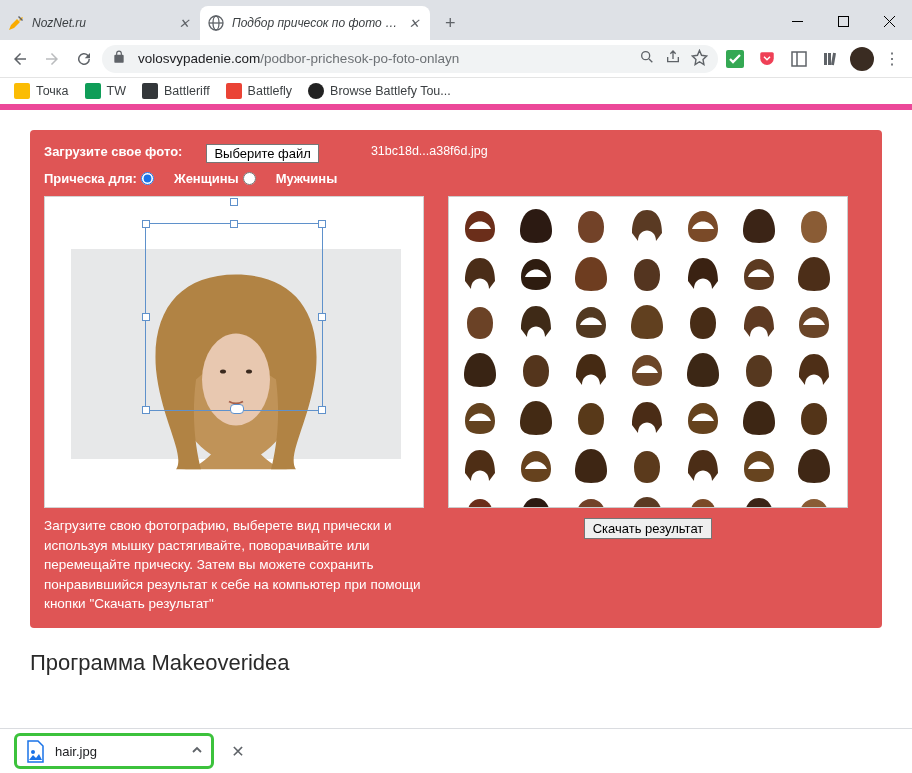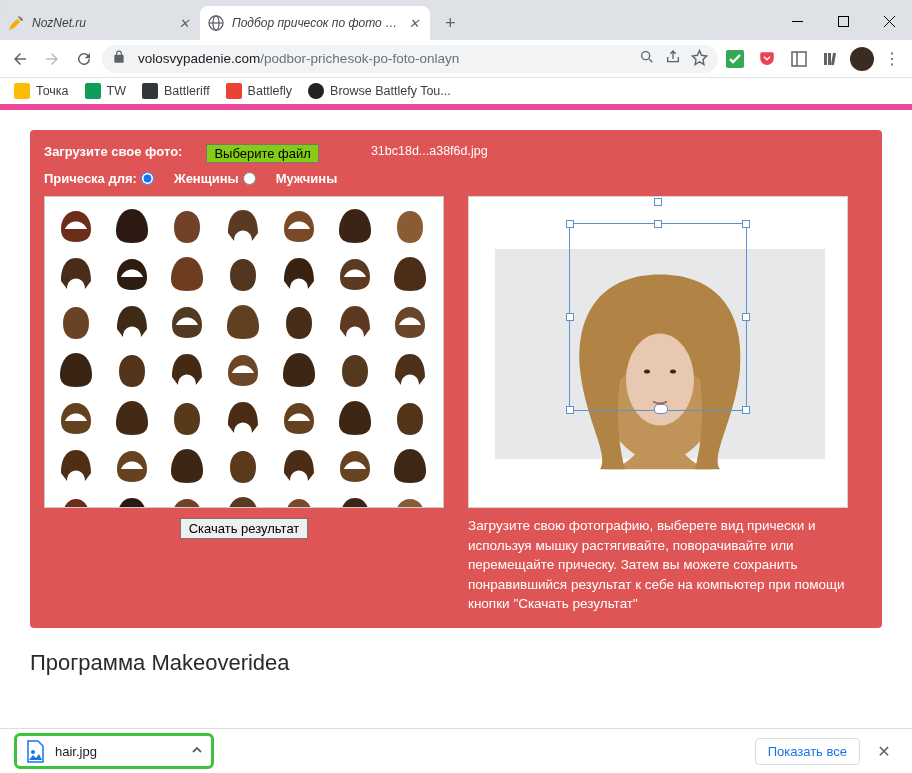--- a/index.html
+++ b/index.html
@@ -35,21 +35,21 @@
 .bookmarks { height: 32px; background: #fff; display: flex; align-items: center; padding: 0 8px; gap: 4px; border-bottom: 6px solid #ec4899; }
 .bm { display: flex; align-items: center; gap: 6px; font-size: 12.5px; color: #3c4043; padding: 4px 6px; border-radius: 4px; }
 .bm-icon { width: 16px; height: 16px; border-radius: 2px; }
 
 
 .viewport { height: 620px; background: #fff; overflow: hidden; position: relative; }
 .page { padding: 20px 30px 0 30px; }
 
 .redpanel { background: #df5555; padding: 14px; border-radius: 4px; }
 .upload-row { display: flex; align-items: flex-start; gap: 24px; color: #fff; font-size: 13px; font-weight: 600; margin-bottom: 8px; }
-.file-btn { background: #84cc16; border: 1px solid #767676; padding: 1px 7px; font-size: 13px; color: #000; font-weight:400; }
+.file-btn { background: #ffffff; border: 1px solid #767676; padding: 1px 7px; font-size: 13px; color: #000; font-weight:400; }
 .file-name { color: #ffffff; font-weight: 400; font-size: 12.5px; margin-left: 28px; }
 .gender-row { display: flex; align-items: center; gap: 4px; color: #fff; font-size: 13px; font-weight: 600; margin-bottom: 10px; }
 .gender-row label { display:flex; align-items:center; gap:20px; font-weight:600;}
 .gender-row input { accent-color:#1a73e8; }
 
 .columns { display: flex; gap: 24px; }
 .hair-grid-wrap { background: #fff; width: 400px; height: 312px; position: relative; border: 1px solid #ccc; }
 .hair-grid { width: 100%; height: 100%; overflow-y: scroll; padding: 6px; display: grid; grid-template-columns: repeat(7, 1fr); gap: 4px 4px; }
 .hair-slot { width: 50px; height: 44px; display:flex; align-items:center; justify-content:center; }
 .hair-slot svg { width: 42px; height: 40px; }
@@ -232,274 +232,20 @@
             <input type="radio" name="g" checked="" style="">
             <span>Женщины</span>
           </label>
       <label>
             <input type="radio" name="g" style="">
             <span>Мужчины</span>
           </label>
     </div>
 
     <div class="columns">
-      <div>
-        <div class="hair-grid-wrap">
-          <div class="hair-grid" id="hairgrid">
-                <div class="hair-slot">
-                  <svg viewBox="0 0 42 40">
-                    <path d="M21 6C12 6 6 14 6 24c0 8 4 13 15 13s15-5 15-13C36 14 30 6 21 6z M10 24c4-10 18-10 22 0" fill="#6b2e1a"></path>
-                  </svg>
-                </div>
-                <div class="hair-slot">
-                  <svg viewBox="0 0 42 40">
-                    <path d="M21 4C10 4 5 16 5 26c0 9 6 12 16 12s16-3 16-12C37 16 32 4 21 4z" fill="#2c1a12"></path>
-                  </svg>
-                </div>
-                <div class="hair-slot">
-                  <svg viewBox="0 0 42 40">
-                    <path d="M21 6C14 6 8 12 8 22c0 12 6 16 13 16s13-4 13-16C34 12 28 6 21 6z" fill="#724228"></path>
-                  </svg>
-                </div>
-                <div class="hair-slot">
-                  <svg viewBox="0 0 42 40">
-                    <path d="M21 5C9 5 6 18 6 28l6 8c0-14 18-14 18 0l6-8C36 18 33 5 21 5z" fill="#5a3a23"></path>
-                  </svg>
-                </div>
-                <div class="hair-slot">
-                  <svg viewBox="0 0 42 40">
-                    <path d="M21 6C12 6 6 14 6 24c0 8 4 13 15 13s15-5 15-13C36 14 30 6 21 6z M10 24c4-10 18-10 22 0" fill="#7a4a28"></path>
-                  </svg>
-                </div>
-                <div class="hair-slot">
-                  <svg viewBox="0 0 42 40">
-                    <path d="M21 4C10 4 5 16 5 26c0 9 6 12 16 12s16-3 16-12C37 16 32 4 21 4z" fill="#3b2416"></path>
-                  </svg>
-                </div>
-                <div class="hair-slot">
-                  <svg viewBox="0 0 42 40">
-                    <path d="M21 6C14 6 8 12 8 22c0 12 6 16 13 16s13-4 13-16C34 12 28 6 21 6z" fill="#8a5c35"></path>
-                  </svg>
-                </div>
-                <div class="hair-slot">
-                  <svg viewBox="0 0 42 40">
-                    <path d="M21 5C9 5 6 18 6 28l6 8c0-14 18-14 18 0l6-8C36 18 33 5 21 5z" fill="#4a2d18"></path>
-                  </svg>
-                </div>
-                <div class="hair-slot">
-                  <svg viewBox="0 0 42 40">
-                    <path d="M21 6C12 6 6 14 6 24c0 8 4 13 15 13s15-5 15-13C36 14 30 6 21 6z M10 24c4-10 18-10 22 0" fill="#2e1c10"></path>
-                  </svg>
-                </div>
-                <div class="hair-slot">
-                  <svg viewBox="0 0 42 40">
-                    <path d="M21 4C10 4 5 16 5 26c0 9 6 12 16 12s16-3 16-12C37 16 32 4 21 4z" fill="#6e3d20"></path>
-                  </svg>
-                </div>
-                <div class="hair-slot">
-                  <svg viewBox="0 0 42 40">
-                    <path d="M21 6C14 6 8 12 8 22c0 12 6 16 13 16s13-4 13-16C34 12 28 6 21 6z" fill="#543520"></path>
-                  </svg>
-                </div>
-                <div class="hair-slot">
-                  <svg viewBox="0 0 42 40">
-                    <path d="M21 5C9 5 6 18 6 28l6 8c0-14 18-14 18 0l6-8C36 18 33 5 21 5z" fill="#3a2212"></path>
-                  </svg>
-                </div>
-                <div class="hair-slot">
-                  <svg viewBox="0 0 42 40">
-                    <path d="M21 6C12 6 6 14 6 24c0 8 4 13 15 13s15-5 15-13C36 14 30 6 21 6z M10 24c4-10 18-10 22 0" fill="#5c3a21"></path>
-                  </svg>
-                </div>
-                <div class="hair-slot">
-                  <svg viewBox="0 0 42 40">
-                    <path d="M21 4C10 4 5 16 5 26c0 9 6 12 16 12s16-3 16-12C37 16 32 4 21 4z" fill="#4c2e18"></path>
-                  </svg>
-                </div>
-                <div class="hair-slot">
-                  <svg viewBox="0 0 42 40">
-                    <path d="M21 6C14 6 8 12 8 22c0 12 6 16 13 16s13-4 13-16C34 12 28 6 21 6z" fill="#6b4226"></path>
-                  </svg>
-                </div>
-                <div class="hair-slot">
-                  <svg viewBox="0 0 42 40">
-                    <path d="M21 5C9 5 6 18 6 28l6 8c0-14 18-14 18 0l6-8C36 18 33 5 21 5z" fill="#3f2a17"></path>
-                  </svg>
-                </div>
-                <div class="hair-slot">
-                  <svg viewBox="0 0 42 40">
-                    <path d="M21 6C12 6 6 14 6 24c0 8 4 13 15 13s15-5 15-13C36 14 30 6 21 6z M10 24c4-10 18-10 22 0" fill="#523921"></path>
-                  </svg>
-                </div>
-                <div class="hair-slot">
-                  <svg viewBox="0 0 42 40">
-                    <path d="M21 4C10 4 5 16 5 26c0 9 6 12 16 12s16-3 16-12C37 16 32 4 21 4z" fill="#61401f"></path>
-                  </svg>
-                </div>
-                <div class="hair-slot">
-                  <svg viewBox="0 0 42 40">
-                    <path d="M21 6C14 6 8 12 8 22c0 12 6 16 13 16s13-4 13-16C34 12 28 6 21 6z" fill="#472c16"></path>
-                  </svg>
-                </div>
-                <div class="hair-slot">
-                  <svg viewBox="0 0 42 40">
-                    <path d="M21 5C9 5 6 18 6 28l6 8c0-14 18-14 18 0l6-8C36 18 33 5 21 5z" fill="#5d3921"></path>
-                  </svg>
-                </div>
-                <div class="hair-slot">
-                  <svg viewBox="0 0 42 40">
-                    <path d="M21 6C12 6 6 14 6 24c0 8 4 13 15 13s15-5 15-13C36 14 30 6 21 6z M10 24c4-10 18-10 22 0" fill="#6a4528"></path>
-                  </svg>
-                </div>
-                <div class="hair-slot">
-                  <svg viewBox="0 0 42 40">
-                    <path d="M21 4C10 4 5 16 5 26c0 9 6 12 16 12s16-3 16-12C37 16 32 4 21 4z" fill="#392414"></path>
-                  </svg>
-                </div>
-                <div class="hair-slot">
-                  <svg viewBox="0 0 42 40">
-                    <path d="M21 6C14 6 8 12 8 22c0 12 6 16 13 16s13-4 13-16C34 12 28 6 21 6z" fill="#54351c"></path>
-                  </svg>
-                </div>
-                <div class="hair-slot">
-                  <svg viewBox="0 0 42 40">
-                    <path d="M21 5C9 5 6 18 6 28l6 8c0-14 18-14 18 0l6-8C36 18 33 5 21 5z" fill="#452a13"></path>
-                  </svg>
-                </div>
-                <div class="hair-slot">
-                  <svg viewBox="0 0 42 40">
-                    <path d="M21 6C12 6 6 14 6 24c0 8 4 13 15 13s15-5 15-13C36 14 30 6 21 6z M10 24c4-10 18-10 22 0" fill="#6c4628"></path>
-                  </svg>
-                </div>
-                <div class="hair-slot">
-                  <svg viewBox="0 0 42 40">
-                    <path d="M21 4C10 4 5 16 5 26c0 9 6 12 16 12s16-3 16-12C37 16 32 4 21 4z" fill="#3c2715"></path>
-                  </svg>
-                </div>
-                <div class="hair-slot">
-                  <svg viewBox="0 0 42 40">
-                    <path d="M21 6C14 6 8 12 8 22c0 12 6 16 13 16s13-4 13-16C34 12 28 6 21 6z" fill="#56381f"></path>
-                  </svg>
-                </div>
-                <div class="hair-slot">
-                  <svg viewBox="0 0 42 40">
-                    <path d="M21 5C9 5 6 18 6 28l6 8c0-14 18-14 18 0l6-8C36 18 33 5 21 5z" fill="#4e2f17"></path>
-                  </svg>
-                </div>
-                <div class="hair-slot">
-                  <svg viewBox="0 0 42 40">
-                    <path d="M21 6C12 6 6 14 6 24c0 8 4 13 15 13s15-5 15-13C36 14 30 6 21 6z M10 24c4-10 18-10 22 0" fill="#63421f"></path>
-                  </svg>
-                </div>
-                <div class="hair-slot">
-                  <svg viewBox="0 0 42 40">
-                    <path d="M21 4C10 4 5 16 5 26c0 9 6 12 16 12s16-3 16-12C37 16 32 4 21 4z" fill="#432a14"></path>
-                  </svg>
-                </div>
-                <div class="hair-slot">
-                  <svg viewBox="0 0 42 40">
-                    <path d="M21 6C14 6 8 12 8 22c0 12 6 16 13 16s13-4 13-16C34 12 28 6 21 6z" fill="#583919"></path>
-                  </svg>
-                </div>
-                <div class="hair-slot">
-                  <svg viewBox="0 0 42 40">
-                    <path d="M21 5C9 5 6 18 6 28l6 8c0-14 18-14 18 0l6-8C36 18 33 5 21 5z" fill="#4a2c16"></path>
-                  </svg>
-                </div>
-                <div class="hair-slot">
-                  <svg viewBox="0 0 42 40">
-                    <path d="M21 6C12 6 6 14 6 24c0 8 4 13 15 13s15-5 15-13C36 14 30 6 21 6z M10 24c4-10 18-10 22 0" fill="#65421d"></path>
-                  </svg>
-                </div>
-                <div class="hair-slot">
-                  <svg viewBox="0 0 42 40">
-                    <path d="M21 4C10 4 5 16 5 26c0 9 6 12 16 12s16-3 16-12C37 16 32 4 21 4z" fill="#3d2614"></path>
-                  </svg>
-                </div>
-                <div class="hair-slot">
-                  <svg viewBox="0 0 42 40">
-                    <path d="M21 6C14 6 8 12 8 22c0 12 6 16 13 16s13-4 13-16C34 12 28 6 21 6z" fill="#533418"></path>
-                  </svg>
-                </div>
-                <div class="hair-slot">
-                  <svg viewBox="0 0 42 40">
-                    <path d="M21 5C9 5 6 18 6 28l6 8c0-14 18-14 18 0l6-8C36 18 33 5 21 5z" fill="#4e2e15"></path>
-                  </svg>
-                </div>
-                <div class="hair-slot">
-                  <svg viewBox="0 0 42 40">
-                    <path d="M21 6C12 6 6 14 6 24c0 8 4 13 15 13s15-5 15-13C36 14 30 6 21 6z M10 24c4-10 18-10 22 0" fill="#66421e"></path>
-                  </svg>
-                </div>
-                <div class="hair-slot">
-                  <svg viewBox="0 0 42 40">
-                    <path d="M21 4C10 4 5 16 5 26c0 9 6 12 16 12s16-3 16-12C37 16 32 4 21 4z" fill="#3e2614"></path>
-                  </svg>
-                </div>
-                <div class="hair-slot">
-                  <svg viewBox="0 0 42 40">
-                    <path d="M21 6C14 6 8 12 8 22c0 12 6 16 13 16s13-4 13-16C34 12 28 6 21 6z" fill="#5b3a1c"></path>
-                  </svg>
-                </div>
-                <div class="hair-slot">
-                  <svg viewBox="0 0 42 40">
-                    <path d="M21 5C9 5 6 18 6 28l6 8c0-14 18-14 18 0l6-8C36 18 33 5 21 5z" fill="#4b2d16"></path>
-                  </svg>
-                </div>
-                <div class="hair-slot">
-                  <svg viewBox="0 0 42 40">
-                    <path d="M21 6C12 6 6 14 6 24c0 8 4 13 15 13s15-5 15-13C36 14 30 6 21 6z M10 24c4-10 18-10 22 0" fill="#67441f"></path>
-                  </svg>
-                </div>
-                <div class="hair-slot">
-                  <svg viewBox="0 0 42 40">
-                    <path d="M21 4C10 4 5 16 5 26c0 9 6 12 16 12s16-3 16-12C37 16 32 4 21 4z" fill="#3f2715"></path>
-                  </svg>
-                </div>
-                <div class="hair-slot">
-                  <svg viewBox="0 0 42 40">
-                    <path d="M21 6C14 6 8 12 8 22c0 12 6 16 13 16s13-4 13-16C34 12 28 6 21 6z" fill="#6b2e1a"></path>
-                  </svg>
-                </div>
-                <div class="hair-slot">
-                  <svg viewBox="0 0 42 40">
-                    <path d="M21 5C9 5 6 18 6 28l6 8c0-14 18-14 18 0l6-8C36 18 33 5 21 5z" fill="#2c1a12"></path>
-                  </svg>
-                </div>
-                <div class="hair-slot">
-                  <svg viewBox="0 0 42 40">
-                    <path d="M21 6C12 6 6 14 6 24c0 8 4 13 15 13s15-5 15-13C36 14 30 6 21 6z M10 24c4-10 18-10 22 0" fill="#724228"></path>
-                  </svg>
-                </div>
-                <div class="hair-slot">
-                  <svg viewBox="0 0 42 40">
-                    <path d="M21 4C10 4 5 16 5 26c0 9 6 12 16 12s16-3 16-12C37 16 32 4 21 4z" fill="#5a3a23"></path>
-                  </svg>
-                </div>
-                <div class="hair-slot">
-                  <svg viewBox="0 0 42 40">
-                    <path d="M21 6C14 6 8 12 8 22c0 12 6 16 13 16s13-4 13-16C34 12 28 6 21 6z" fill="#7a4a28"></path>
-                  </svg>
-                </div>
-                <div class="hair-slot">
-                  <svg viewBox="0 0 42 40">
-                    <path d="M21 5C9 5 6 18 6 28l6 8c0-14 18-14 18 0l6-8C36 18 33 5 21 5z" fill="#3b2416"></path>
-                  </svg>
-                </div>
-                <div class="hair-slot">
-                  <svg viewBox="0 0 42 40">
-                    <path d="M21 6C12 6 6 14 6 24c0 8 4 13 15 13s15-5 15-13C36 14 30 6 21 6z M10 24c4-10 18-10 22 0" fill="#8a5c35"></path>
-                  </svg>
-                </div>
-              </div>
-        </div>
-        <div class="dl-row">
-          <button class="dl-btn">Скачать результат</button>
-        </div>
-      </div>
       <div>
         <div class="photo-wrap">
           <div class="photo-inner">
             <svg class="face" width="190" height="210" viewBox="0 0 190 210">
               <path d="M95 25 C50 25 30 55 28 95 C26 135 40 175 70 195 C60 205 50 210 40 210 L150 210 C140 210 130 205 120 195 C150 175 164 135 162 95 C160 55 140 25 95 25 Z" fill="#c09358"></path>
               <path d="M95 15 C40 15 10 50 15 110 C20 160 45 195 35 210 L60 210 C55 190 50 160 55 120 C90 90 90 90 135 120 C140 160 135 190 130 210 L155 210 C145 195 170 160 175 110 C180 50 150 15 95 15 Z" fill="#b18344"></path>
               <ellipse cx="95" cy="120" rx="34" ry="46" fill="#e8c8b0"></ellipse>
               <ellipse cx="82" cy="112" rx="3" ry="2" fill="#3b2a1e"></ellipse>
               <ellipse cx="108" cy="112" rx="3" ry="2" fill="#3b2a1e"></ellipse>
               <path d="M88 142 Q95 146 102 142" stroke="#a5604a" stroke-width="2" fill="none"></path>
@@ -512,20 +258,274 @@
             <div class="th ml"></div>
             <div class="th mr"></div>
             <div class="th bl"></div>
             <div class="th bm"></div>
             <div class="th br"></div>
             <div class="th rot"></div>
           </div>
         </div>
         <div class="instructions">Загрузите свою фотографию, выберете вид прически и используя мышку растягивайте, поворачивайте или перемещайте прическу. Затем вы можете сохранить понравившийся результат к себе на компьютер при помощи кнопки "Скачать результат"</div>
       </div>
+      <div>
+        <div class="hair-grid-wrap">
+          <div class="hair-grid" id="hairgrid">
+                <div class="hair-slot">
+                  <svg viewBox="0 0 42 40">
+                    <path d="M21 6C12 6 6 14 6 24c0 8 4 13 15 13s15-5 15-13C36 14 30 6 21 6z M10 24c4-10 18-10 22 0" fill="#6b2e1a"></path>
+                  </svg>
+                </div>
+                <div class="hair-slot">
+                  <svg viewBox="0 0 42 40">
+                    <path d="M21 4C10 4 5 16 5 26c0 9 6 12 16 12s16-3 16-12C37 16 32 4 21 4z" fill="#2c1a12"></path>
+                  </svg>
+                </div>
+                <div class="hair-slot">
+                  <svg viewBox="0 0 42 40">
+                    <path d="M21 6C14 6 8 12 8 22c0 12 6 16 13 16s13-4 13-16C34 12 28 6 21 6z" fill="#724228"></path>
+                  </svg>
+                </div>
+                <div class="hair-slot">
+                  <svg viewBox="0 0 42 40">
+                    <path d="M21 5C9 5 6 18 6 28l6 8c0-14 18-14 18 0l6-8C36 18 33 5 21 5z" fill="#5a3a23"></path>
+                  </svg>
+                </div>
+                <div class="hair-slot">
+                  <svg viewBox="0 0 42 40">
+                    <path d="M21 6C12 6 6 14 6 24c0 8 4 13 15 13s15-5 15-13C36 14 30 6 21 6z M10 24c4-10 18-10 22 0" fill="#7a4a28"></path>
+                  </svg>
+                </div>
+                <div class="hair-slot">
+                  <svg viewBox="0 0 42 40">
+                    <path d="M21 4C10 4 5 16 5 26c0 9 6 12 16 12s16-3 16-12C37 16 32 4 21 4z" fill="#3b2416"></path>
+                  </svg>
+                </div>
+                <div class="hair-slot">
+                  <svg viewBox="0 0 42 40">
+                    <path d="M21 6C14 6 8 12 8 22c0 12 6 16 13 16s13-4 13-16C34 12 28 6 21 6z" fill="#8a5c35"></path>
+                  </svg>
+                </div>
+                <div class="hair-slot">
+                  <svg viewBox="0 0 42 40">
+                    <path d="M21 5C9 5 6 18 6 28l6 8c0-14 18-14 18 0l6-8C36 18 33 5 21 5z" fill="#4a2d18"></path>
+                  </svg>
+                </div>
+                <div class="hair-slot">
+                  <svg viewBox="0 0 42 40">
+                    <path d="M21 6C12 6 6 14 6 24c0 8 4 13 15 13s15-5 15-13C36 14 30 6 21 6z M10 24c4-10 18-10 22 0" fill="#2e1c10"></path>
+                  </svg>
+                </div>
+                <div class="hair-slot">
+                  <svg viewBox="0 0 42 40">
+                    <path d="M21 4C10 4 5 16 5 26c0 9 6 12 16 12s16-3 16-12C37 16 32 4 21 4z" fill="#6e3d20"></path>
+                  </svg>
+                </div>
+                <div class="hair-slot">
+                  <svg viewBox="0 0 42 40">
+                    <path d="M21 6C14 6 8 12 8 22c0 12 6 16 13 16s13-4 13-16C34 12 28 6 21 6z" fill="#543520"></path>
+                  </svg>
+                </div>
+                <div class="hair-slot">
+                  <svg viewBox="0 0 42 40">
+                    <path d="M21 5C9 5 6 18 6 28l6 8c0-14 18-14 18 0l6-8C36 18 33 5 21 5z" fill="#3a2212"></path>
+                  </svg>
+                </div>
+                <div class="hair-slot">
+                  <svg viewBox="0 0 42 40">
+                    <path d="M21 6C12 6 6 14 6 24c0 8 4 13 15 13s15-5 15-13C36 14 30 6 21 6z M10 24c4-10 18-10 22 0" fill="#5c3a21"></path>
+                  </svg>
+                </div>
+                <div class="hair-slot">
+                  <svg viewBox="0 0 42 40">
+                    <path d="M21 4C10 4 5 16 5 26c0 9 6 12 16 12s16-3 16-12C37 16 32 4 21 4z" fill="#4c2e18"></path>
+                  </svg>
+                </div>
+                <div class="hair-slot">
+                  <svg viewBox="0 0 42 40">
+                    <path d="M21 6C14 6 8 12 8 22c0 12 6 16 13 16s13-4 13-16C34 12 28 6 21 6z" fill="#6b4226"></path>
+                  </svg>
+                </div>
+                <div class="hair-slot">
+                  <svg viewBox="0 0 42 40">
+                    <path d="M21 5C9 5 6 18 6 28l6 8c0-14 18-14 18 0l6-8C36 18 33 5 21 5z" fill="#3f2a17"></path>
+                  </svg>
+                </div>
+                <div class="hair-slot">
+                  <svg viewBox="0 0 42 40">
+                    <path d="M21 6C12 6 6 14 6 24c0 8 4 13 15 13s15-5 15-13C36 14 30 6 21 6z M10 24c4-10 18-10 22 0" fill="#523921"></path>
+                  </svg>
+                </div>
+                <div class="hair-slot">
+                  <svg viewBox="0 0 42 40">
+                    <path d="M21 4C10 4 5 16 5 26c0 9 6 12 16 12s16-3 16-12C37 16 32 4 21 4z" fill="#61401f"></path>
+                  </svg>
+                </div>
+                <div class="hair-slot">
+                  <svg viewBox="0 0 42 40">
+                    <path d="M21 6C14 6 8 12 8 22c0 12 6 16 13 16s13-4 13-16C34 12 28 6 21 6z" fill="#472c16"></path>
+                  </svg>
+                </div>
+                <div class="hair-slot">
+                  <svg viewBox="0 0 42 40">
+                    <path d="M21 5C9 5 6 18 6 28l6 8c0-14 18-14 18 0l6-8C36 18 33 5 21 5z" fill="#5d3921"></path>
+                  </svg>
+                </div>
+                <div class="hair-slot">
+                  <svg viewBox="0 0 42 40">
+                    <path d="M21 6C12 6 6 14 6 24c0 8 4 13 15 13s15-5 15-13C36 14 30 6 21 6z M10 24c4-10 18-10 22 0" fill="#6a4528"></path>
+                  </svg>
+                </div>
+                <div class="hair-slot">
+                  <svg viewBox="0 0 42 40">
+                    <path d="M21 4C10 4 5 16 5 26c0 9 6 12 16 12s16-3 16-12C37 16 32 4 21 4z" fill="#392414"></path>
+                  </svg>
+                </div>
+                <div class="hair-slot">
+                  <svg viewBox="0 0 42 40">
+                    <path d="M21 6C14 6 8 12 8 22c0 12 6 16 13 16s13-4 13-16C34 12 28 6 21 6z" fill="#54351c"></path>
+                  </svg>
+                </div>
+                <div class="hair-slot">
+                  <svg viewBox="0 0 42 40">
+                    <path d="M21 5C9 5 6 18 6 28l6 8c0-14 18-14 18 0l6-8C36 18 33 5 21 5z" fill="#452a13"></path>
+                  </svg>
+                </div>
+                <div class="hair-slot">
+                  <svg viewBox="0 0 42 40">
+                    <path d="M21 6C12 6 6 14 6 24c0 8 4 13 15 13s15-5 15-13C36 14 30 6 21 6z M10 24c4-10 18-10 22 0" fill="#6c4628"></path>
+                  </svg>
+                </div>
+                <div class="hair-slot">
+                  <svg viewBox="0 0 42 40">
+                    <path d="M21 4C10 4 5 16 5 26c0 9 6 12 16 12s16-3 16-12C37 16 32 4 21 4z" fill="#3c2715"></path>
+                  </svg>
+                </div>
+                <div class="hair-slot">
+                  <svg viewBox="0 0 42 40">
+                    <path d="M21 6C14 6 8 12 8 22c0 12 6 16 13 16s13-4 13-16C34 12 28 6 21 6z" fill="#56381f"></path>
+                  </svg>
+                </div>
+                <div class="hair-slot">
+                  <svg viewBox="0 0 42 40">
+                    <path d="M21 5C9 5 6 18 6 28l6 8c0-14 18-14 18 0l6-8C36 18 33 5 21 5z" fill="#4e2f17"></path>
+                  </svg>
+                </div>
+                <div class="hair-slot">
+                  <svg viewBox="0 0 42 40">
+                    <path d="M21 6C12 6 6 14 6 24c0 8 4 13 15 13s15-5 15-13C36 14 30 6 21 6z M10 24c4-10 18-10 22 0" fill="#63421f"></path>
+                  </svg>
+                </div>
+                <div class="hair-slot">
+                  <svg viewBox="0 0 42 40">
+                    <path d="M21 4C10 4 5 16 5 26c0 9 6 12 16 12s16-3 16-12C37 16 32 4 21 4z" fill="#432a14"></path>
+                  </svg>
+                </div>
+                <div class="hair-slot">
+                  <svg viewBox="0 0 42 40">
+                    <path d="M21 6C14 6 8 12 8 22c0 12 6 16 13 16s13-4 13-16C34 12 28 6 21 6z" fill="#583919"></path>
+                  </svg>
+                </div>
+                <div class="hair-slot">
+                  <svg viewBox="0 0 42 40">
+                    <path d="M21 5C9 5 6 18 6 28l6 8c0-14 18-14 18 0l6-8C36 18 33 5 21 5z" fill="#4a2c16"></path>
+                  </svg>
+                </div>
+                <div class="hair-slot">
+                  <svg viewBox="0 0 42 40">
+                    <path d="M21 6C12 6 6 14 6 24c0 8 4 13 15 13s15-5 15-13C36 14 30 6 21 6z M10 24c4-10 18-10 22 0" fill="#65421d"></path>
+                  </svg>
+                </div>
+                <div class="hair-slot">
+                  <svg viewBox="0 0 42 40">
+                    <path d="M21 4C10 4 5 16 5 26c0 9 6 12 16 12s16-3 16-12C37 16 32 4 21 4z" fill="#3d2614"></path>
+                  </svg>
+                </div>
+                <div class="hair-slot">
+                  <svg viewBox="0 0 42 40">
+                    <path d="M21 6C14 6 8 12 8 22c0 12 6 16 13 16s13-4 13-16C34 12 28 6 21 6z" fill="#533418"></path>
+                  </svg>
+                </div>
+                <div class="hair-slot">
+                  <svg viewBox="0 0 42 40">
+                    <path d="M21 5C9 5 6 18 6 28l6 8c0-14 18-14 18 0l6-8C36 18 33 5 21 5z" fill="#4e2e15"></path>
+                  </svg>
+                </div>
+                <div class="hair-slot">
+                  <svg viewBox="0 0 42 40">
+                    <path d="M21 6C12 6 6 14 6 24c0 8 4 13 15 13s15-5 15-13C36 14 30 6 21 6z M10 24c4-10 18-10 22 0" fill="#66421e"></path>
+                  </svg>
+                </div>
+                <div class="hair-slot">
+                  <svg viewBox="0 0 42 40">
+                    <path d="M21 4C10 4 5 16 5 26c0 9 6 12 16 12s16-3 16-12C37 16 32 4 21 4z" fill="#3e2614"></path>
+                  </svg>
+                </div>
+                <div class="hair-slot">
+                  <svg viewBox="0 0 42 40">
+                    <path d="M21 6C14 6 8 12 8 22c0 12 6 16 13 16s13-4 13-16C34 12 28 6 21 6z" fill="#5b3a1c"></path>
+                  </svg>
+                </div>
+                <div class="hair-slot">
+                  <svg viewBox="0 0 42 40">
+                    <path d="M21 5C9 5 6 18 6 28l6 8c0-14 18-14 18 0l6-8C36 18 33 5 21 5z" fill="#4b2d16"></path>
+                  </svg>
+                </div>
+                <div class="hair-slot">
+                  <svg viewBox="0 0 42 40">
+                    <path d="M21 6C12 6 6 14 6 24c0 8 4 13 15 13s15-5 15-13C36 14 30 6 21 6z M10 24c4-10 18-10 22 0" fill="#67441f"></path>
+                  </svg>
+                </div>
+                <div class="hair-slot">
+                  <svg viewBox="0 0 42 40">
+                    <path d="M21 4C10 4 5 16 5 26c0 9 6 12 16 12s16-3 16-12C37 16 32 4 21 4z" fill="#3f2715"></path>
+                  </svg>
+                </div>
+                <div class="hair-slot">
+                  <svg viewBox="0 0 42 40">
+                    <path d="M21 6C14 6 8 12 8 22c0 12 6 16 13 16s13-4 13-16C34 12 28 6 21 6z" fill="#6b2e1a"></path>
+                  </svg>
+                </div>
+                <div class="hair-slot">
+                  <svg viewBox="0 0 42 40">
+                    <path d="M21 5C9 5 6 18 6 28l6 8c0-14 18-14 18 0l6-8C36 18 33 5 21 5z" fill="#2c1a12"></path>
+                  </svg>
+                </div>
+                <div class="hair-slot">
+                  <svg viewBox="0 0 42 40">
+                    <path d="M21 6C12 6 6 14 6 24c0 8 4 13 15 13s15-5 15-13C36 14 30 6 21 6z M10 24c4-10 18-10 22 0" fill="#724228"></path>
+                  </svg>
+                </div>
+                <div class="hair-slot">
+                  <svg viewBox="0 0 42 40">
+                    <path d="M21 4C10 4 5 16 5 26c0 9 6 12 16 12s16-3 16-12C37 16 32 4 21 4z" fill="#5a3a23"></path>
+                  </svg>
+                </div>
+                <div class="hair-slot">
+                  <svg viewBox="0 0 42 40">
+                    <path d="M21 6C14 6 8 12 8 22c0 12 6 16 13 16s13-4 13-16C34 12 28 6 21 6z" fill="#7a4a28"></path>
+                  </svg>
+                </div>
+                <div class="hair-slot">
+                  <svg viewBox="0 0 42 40">
+                    <path d="M21 5C9 5 6 18 6 28l6 8c0-14 18-14 18 0l6-8C36 18 33 5 21 5z" fill="#3b2416"></path>
+                  </svg>
+                </div>
+                <div class="hair-slot">
+                  <svg viewBox="0 0 42 40">
+                    <path d="M21 6C12 6 6 14 6 24c0 8 4 13 15 13s15-5 15-13C36 14 30 6 21 6z M10 24c4-10 18-10 22 0" fill="#8a5c35"></path>
+                  </svg>
+                </div>
+              </div>
+        </div>
+        <div class="dl-row">
+          <button class="dl-btn">Скачать результат</button>
+        </div>
+      </div>
     </div>
   </div>
 
   <h2 class="section-title">Программа Makeoveridea</h2>
 </div>
 </div>
 
 <div class="dlbar">
   <div class="dl-chip">
     <span class="fileic">
@@ -533,15 +533,14 @@
           <path fill="#fff" stroke="#1a73e8" stroke-width="1.5" d="M3 1h10l5 5v16H3z"></path>
           <circle cx="8" cy="12" r="2" fill="#1a73e8"></circle>
           <path d="M4 20l4-5 3 3 3-4 3 6z" fill="#1a73e8"></path>
         </svg>
     </span>
     <span class="fname">hair.jpg</span>
     <span class="chev"><svg width="12" height="12" viewBox="0 0 12 12">
           <path d="M2 8l4-4 4 4" stroke="#5f6368" stroke-width="1.8" fill="none"></path>
         </svg></span>
   </div>
-  <button class="showall">Показать все</button>
   <div class="dl-close">✕</div>
 </div>
 
 </body></html>

